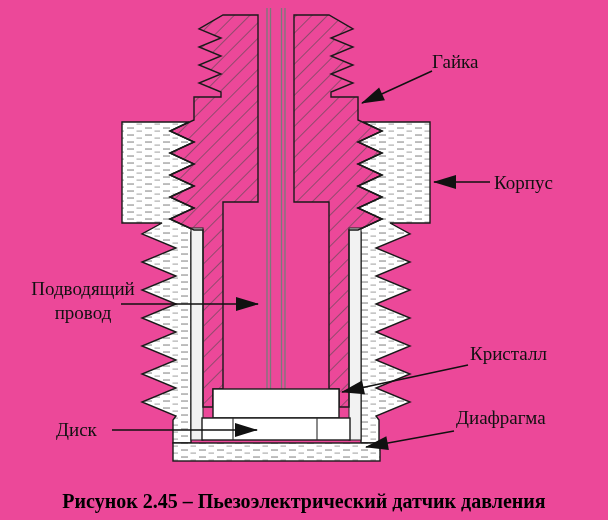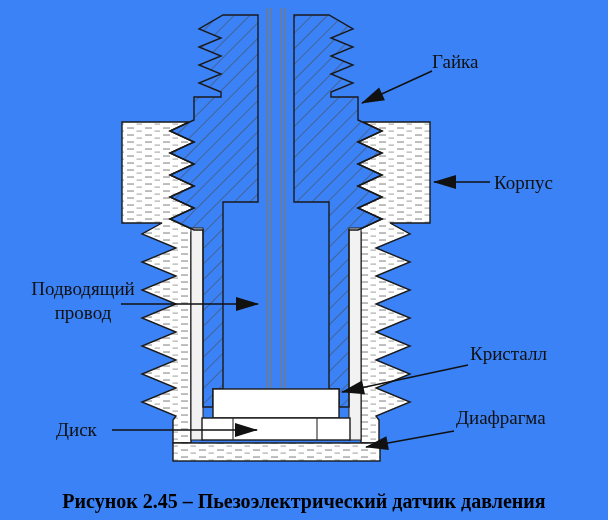--- a/index.html
+++ b/index.html
@@ -1,16 +1,16 @@
 <!DOCTYPE html>
 <html><head>
 <meta charset="utf-8">
 <style>
   html,body{margin:0;padding:0;background:#ffffff;}
-  .stage{position:relative;width:608px;height:520px;background:#3b82f6;overflow:hidden;
+  .stage{position:relative;width:608px;height:520px;background:#ec4899;overflow:hidden;
          font-family:"Liberation Serif","DejaVu Serif",serif;}
   svg{position:absolute;left:0;top:0;}
   .part-label{font-size:19px;fill:#111111;}
   .caption{font-size:20px;font-weight:bold;fill:#000000;}
   .leader{stroke:#111111;stroke-width:1.4;fill:none;}
   .outline{stroke:#1a1a1a;stroke-width:1.4;}
   .thin{stroke:#2a2a2a;stroke-width:1.1;}
 </style>
 </head>
 <body>

